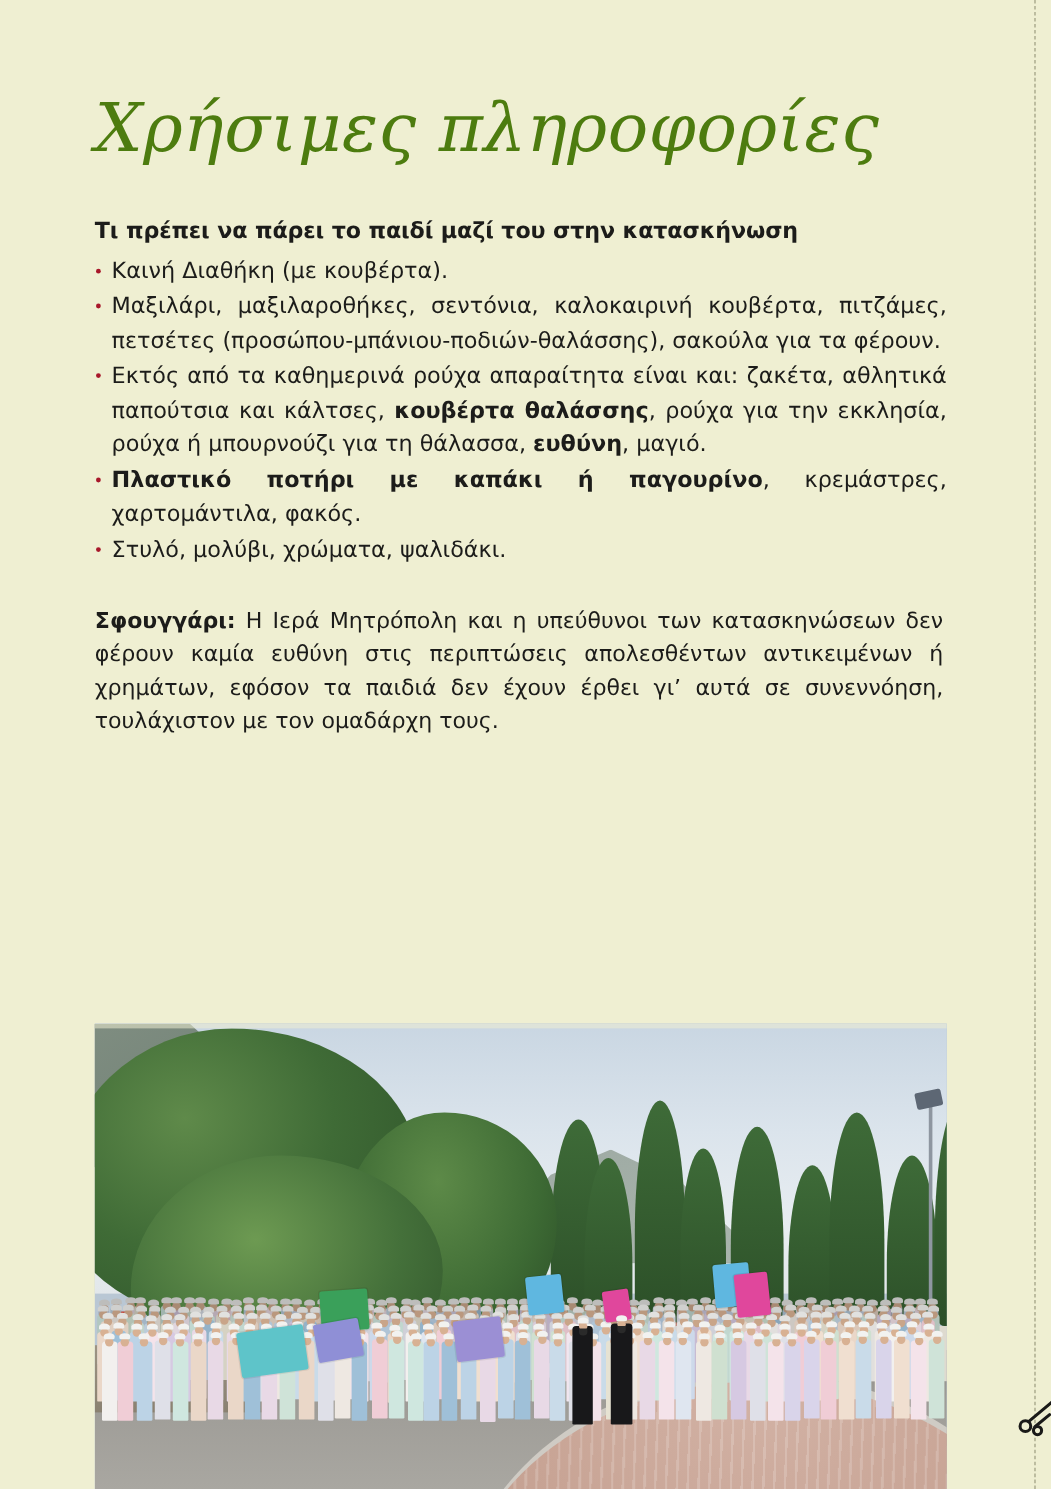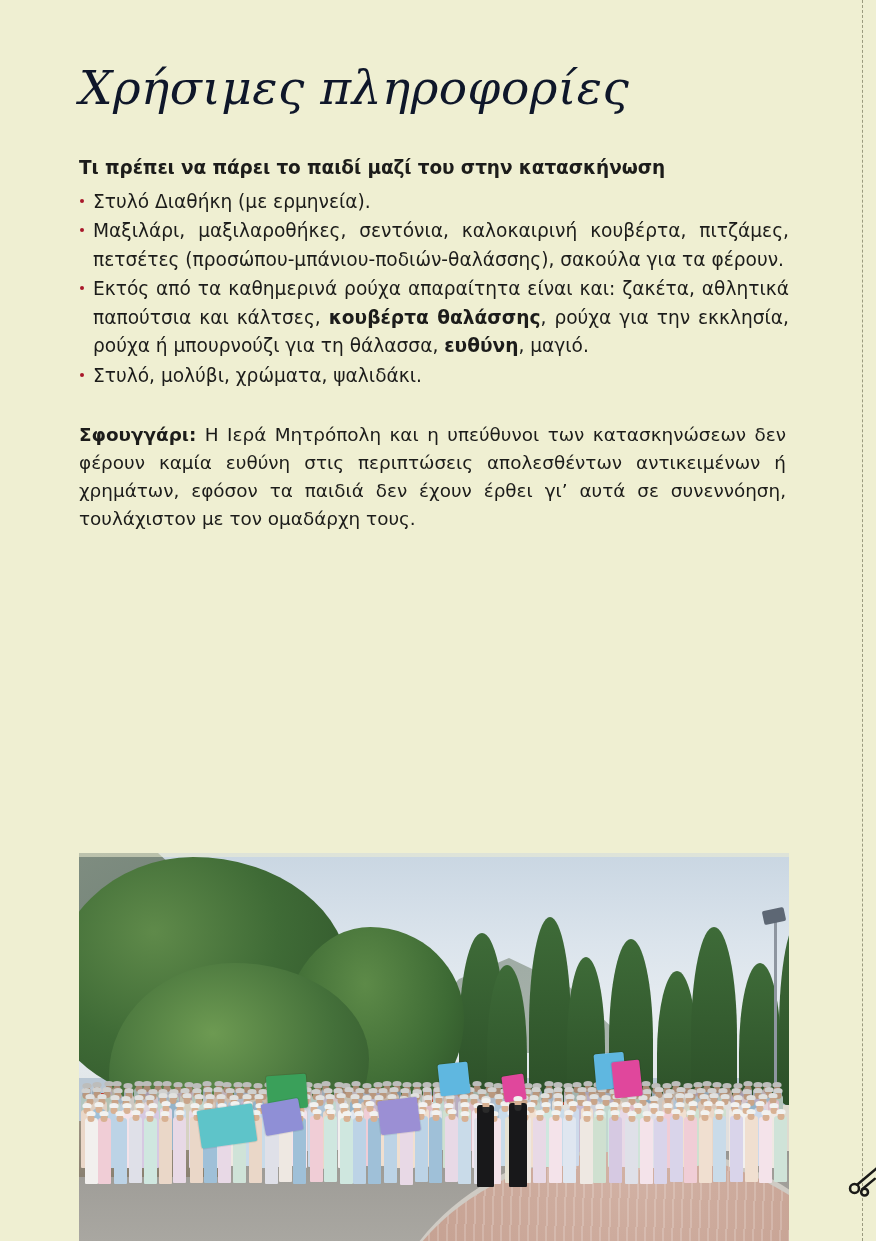--- a/index.html
+++ b/index.html
@@ -43,28 +43,28 @@
 
   .content {
     position: absolute;
     left: 79px;
     top: 0;
     width: 710px;
   }
 
   h1.title {
     margin: 0;
-    padding-top: 64px;
+    padding-top: 80px;
     font-family: "DejaVu Serif", serif;
-    font-size: 47px;
+    font-size: 56px;
     line-height: 1.0;
     font-weight: 400;
     font-style: italic;
     letter-spacing: 0.5px;
-    color: #0f172a;
+    color: #4d7c0f;
     white-space: nowrap;
   }
 
   .subtitle {
     margin: 0;
     padding-top: 46px;
     font-size: 18.5px;
     font-weight: bold;
     color: #1c1c1a;
     letter-spacing: -0.1px;
@@ -296,29 +296,33 @@
 
   <div class="content">
 
     <h1 class="title">Χρήσιμες πληροφορίες</h1>
 
     <div class="subtitle">Τι πρέπει να πάρει το παιδί μαζί του στην κατασκήνωση</div>
 
     <ul class="checklist">
       <li class="wrap-justify">
         <span class="bullet-dot"></span>
-        <span class="li-text"><span>Στυλό Διαθήκη (με ερμηνεία).</span></span>
+        <span class="li-text"><span>Καινή Διαθήκη (με κουβέρτα).</span></span>
       </li>
       <li class="wrap-justify">
         <span class="bullet-dot"></span>
         <span class="li-text"><span>Μαξιλάρι, μαξιλαροθήκες, σεντόνια, καλοκαιρινή κουβέρτα, πιτζάμες, πετσέτες (προσώπου-μπάνιου-ποδιών-θαλάσσης), σακούλα για τα φέρουν.</span></span>
       </li>
       <li class="wrap-justify">
         <span class="bullet-dot"></span>
         <span class="li-text"><span>Εκτός από τα καθημερινά ρούχα απαραίτητα είναι και:  ζακέτα, αθλητικά παπούτσια  και κάλτσες, </span><b>κουβέρτα θαλάσσης</b><span>, ρούχα για την εκκλησία, ρούχα ή μπουρνούζι  για τη θάλασσα, </span><b>ευθύνη</b><span>, μαγιό.</span></span>
+      </li>
+      <li class="wrap-justify">
+        <span class="bullet-dot"></span>
+        <span class="li-text"><b>Πλαστικό ποτήρι με καπάκι ή παγουρίνο</b><span>, κρεμάστρες, χαρτομάντιλα, φακός.</span></span>
       </li>
       <li class="wrap-justify">
         <span class="bullet-dot"></span>
         <span class="li-text"><span>Στυλό, μολύβι, χρώματα, ψαλιδάκι.</span></span>
       </li>
     </ul>
 
     <p class="note"><b>Σφουγγάρι:</b><span> Η Ιερά Μητρόπολη και η υπεύθυνοι των κατασκηνώσεων δεν φέρουν καμία ευθύνη στις περιπτώσεις απολεσθέντων αντικειμένων ή χρημάτων, εφόσον τα παιδιά δεν έχουν έρθει γι’ αυτά σε συνεννόηση, τουλάχιστον με τον ομαδάρχη τους.</span></p>
 
   </div>

